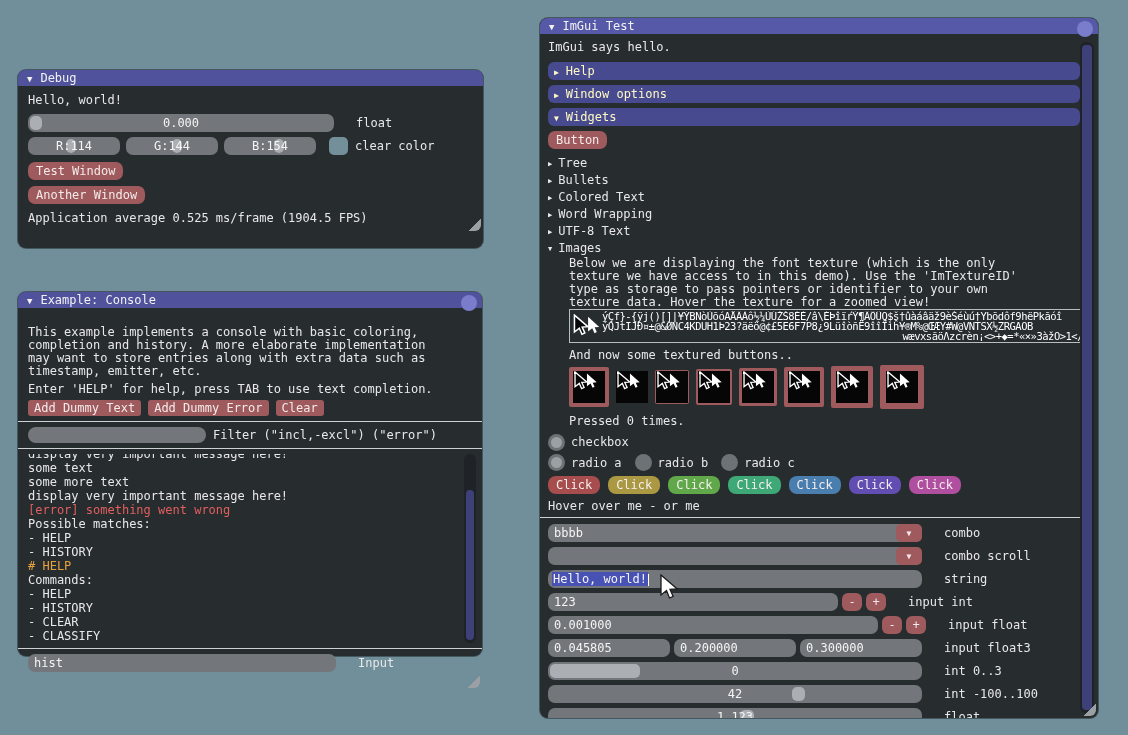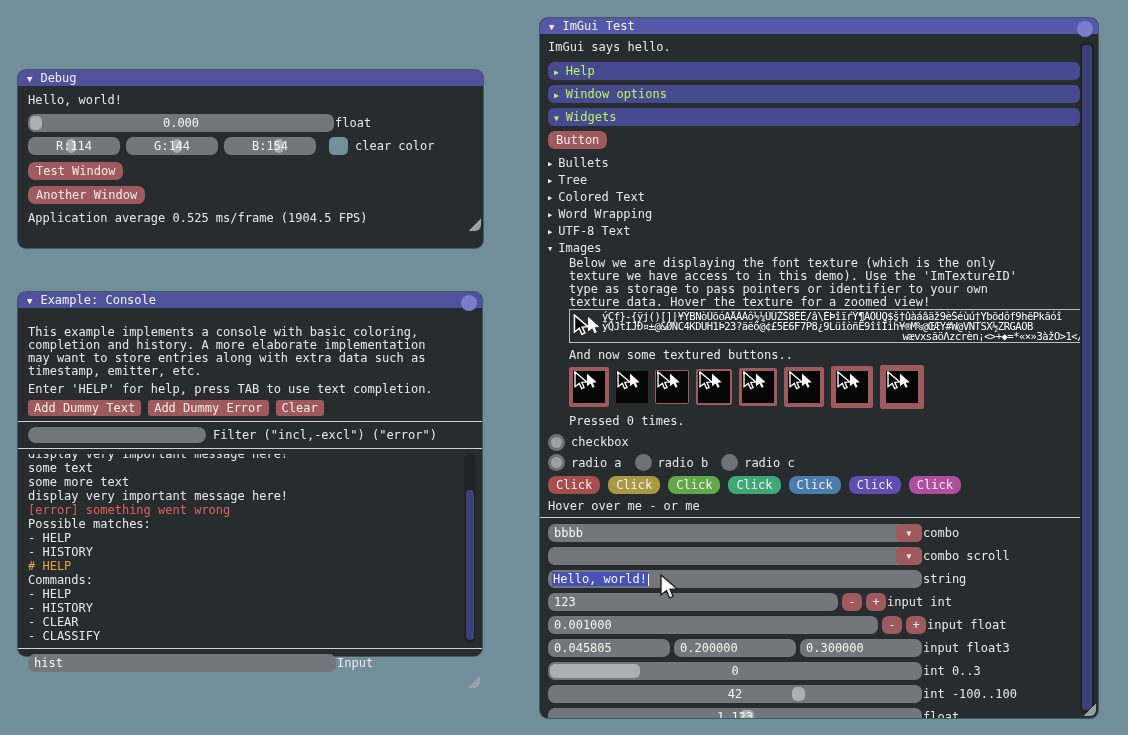--- a/index.html
+++ b/index.html
@@ -36,21 +36,21 @@
   .tree-arrow-d::before{ content:"▼"; font-size:7px; line-height:1; margin-right:6px; position:relative; top:-1px;}
   .close-circle{
     position:absolute; right:5px; top:3px;
     width:16px; height:16px; border-radius:50%;
     background:#7a7ccc;
   }
   .content{ padding:18px 10px; position:relative; }
   .line{ line-height:13px; }
   .p-line{ line-height:13px; }
   .row{ display:flex; align-items:center; }
-  .lbl{ margin-left:1px; white-space:nowrap; }
+  .lbl{ margin-left:22px; white-space:nowrap; }
 
   
   .frame{
     background:#73777b;
     border-radius:7px;
     height:18px;
     position:relative;
     display:flex; align-items:center;
     color:#f4f4f4;
   }
@@ -111,21 +111,21 @@
 
   
   #w-imgui{ left:540px; top:18px; width:558px; height:700px; overflow:hidden; }
   #w-imgui .content{ padding:7px 8px; width:548px; }
   .header{
     width:532px; height:18px;
     background:#484a90;
     border-radius:6px;
     display:flex; align-items:center; gap:7px;
     padding:0 6px; margin-bottom:5px;
-    color:#bef264;
+    color:#fef9c3;
   }
   .header .tri-right::before, .header .tri-down::before{ font-size:8px; }
   .tree-item{ line-height:17px; display:flex; align-items:center; }
   .indent{ margin-left:21px; }
   .texture-box{
     width:517px; height:34px;
     border:1px solid #b9bdbf;
     display:flex; align-items:center;
     overflow:hidden;
     padding:1px 2px;
@@ -312,25 +312,25 @@
         <span class="tri-down"></span>
         <span>Widgets</span>
       </div>
 
       <div style="margin:2px 0 6px 0">
         <span class="btn">Button</span>
       </div>
 
       <div class="tree-item">
           <span class="tree-arrow-r"></span>
-          <span>Bullets</span>
+          <span>Tree</span>
         </div>
       <div class="tree-item">
           <span class="tree-arrow-r"></span>
-          <span>Tree</span>
+          <span>Bullets</span>
         </div>
       <div class="tree-item">
           <span class="tree-arrow-r"></span>
           <span>Colored Text</span>
         </div>
       <div class="tree-item">
           <span class="tree-arrow-r"></span>
           <span>Word Wrapping</span>
         </div>
       <div class="tree-item">

